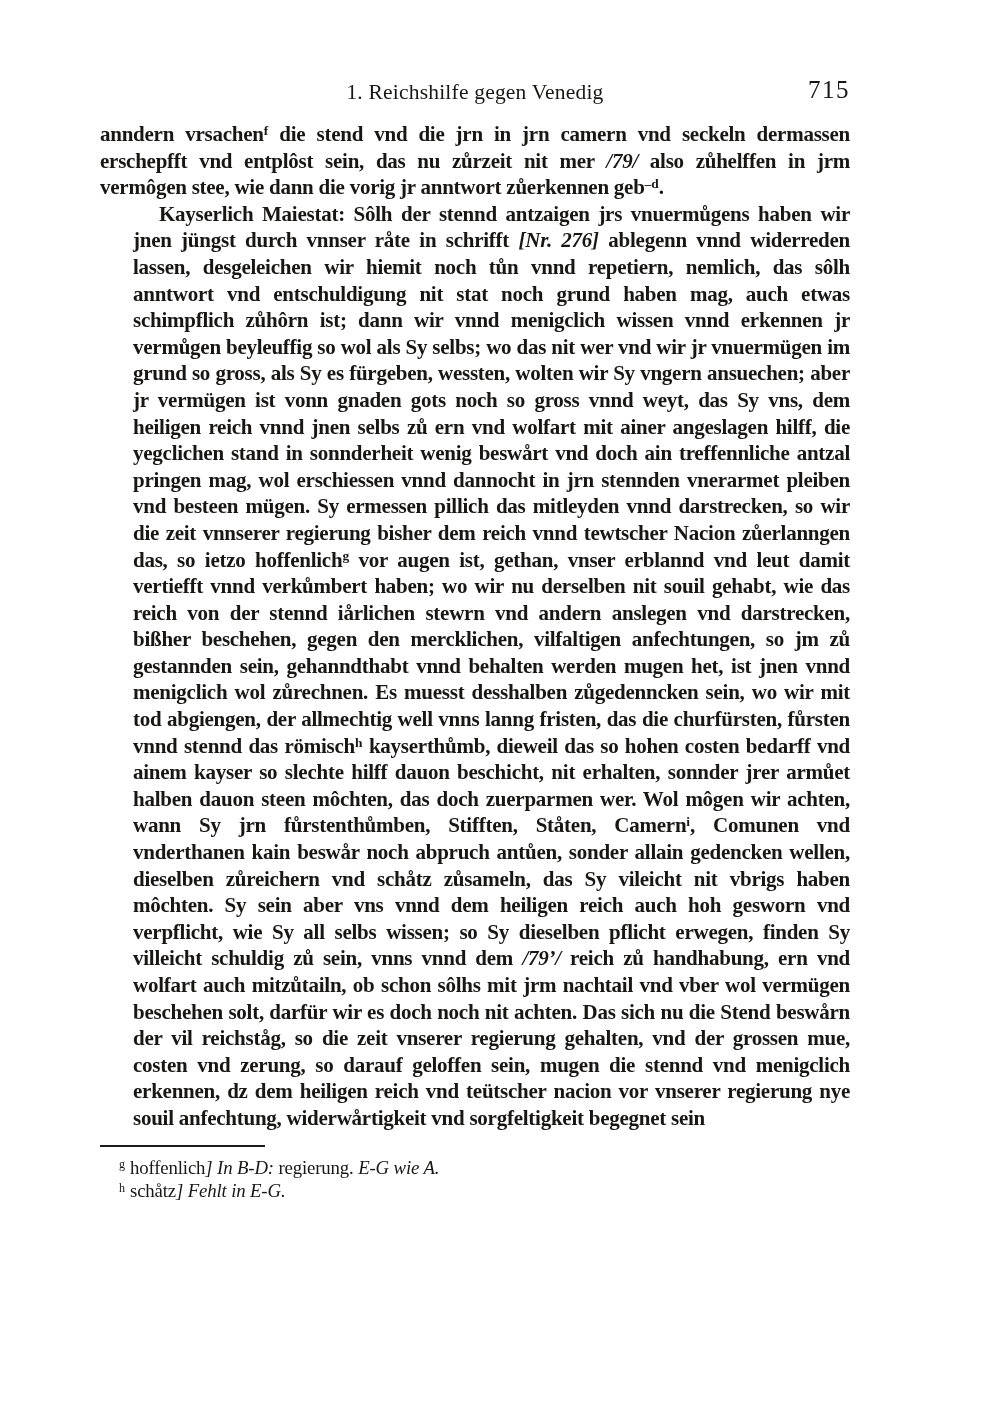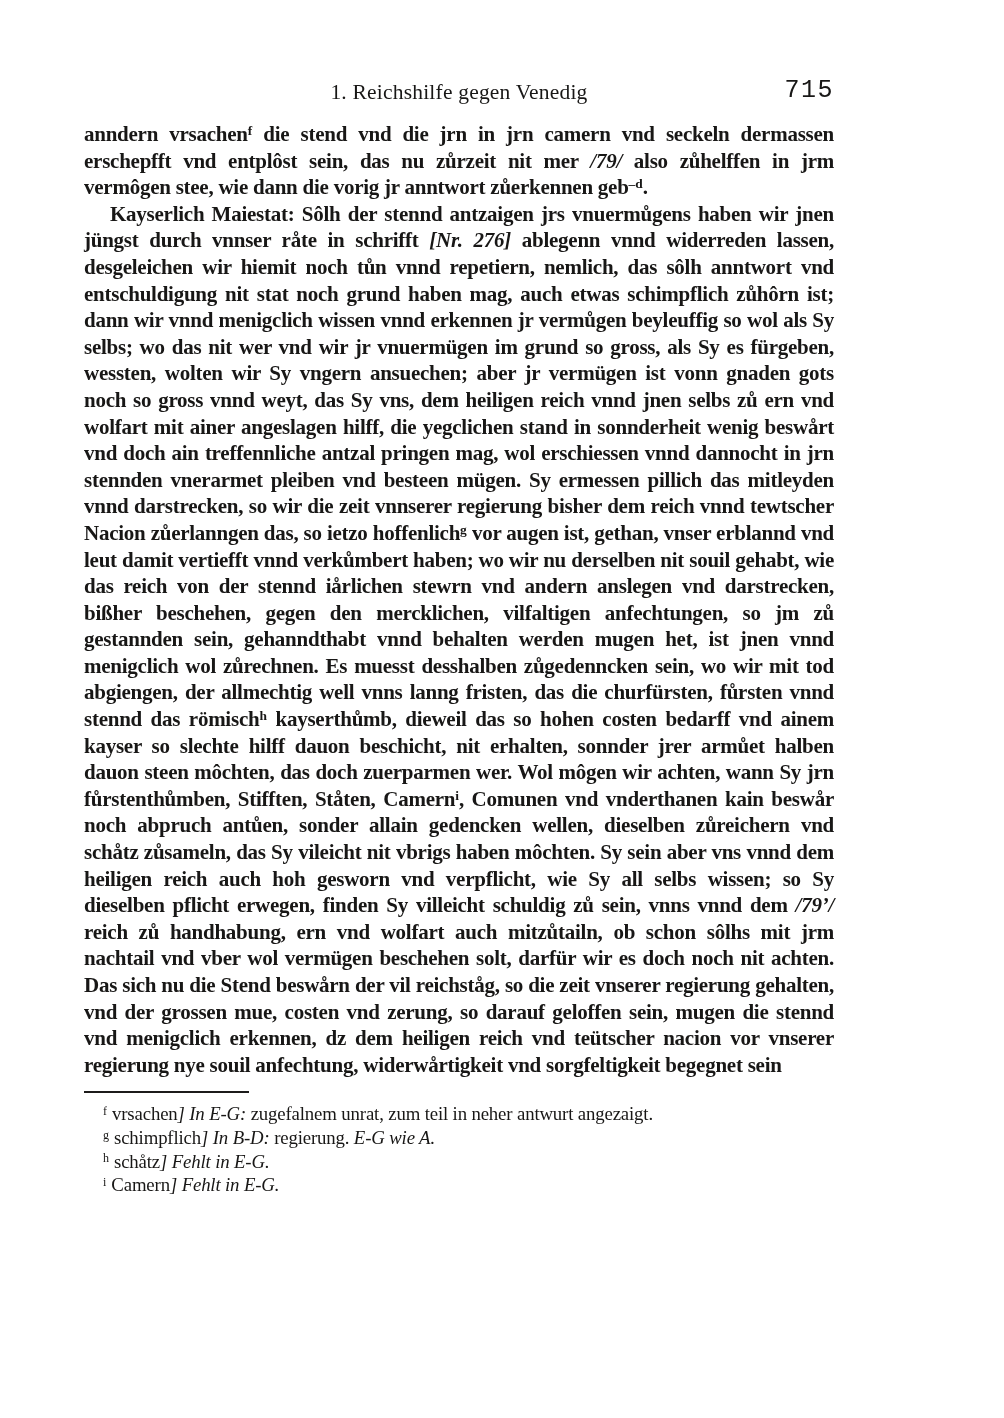--- a/index.html
+++ b/index.html
@@ -6,50 +6,49 @@
   body {
     width: 1004px; height: 1418px;
     background: #ffffff;
     color: #181716;
     font-family: "Liberation Serif", serif;
     position: relative;
     overflow: hidden;
   }
   .sheet {
     position: absolute;
-    left: 84px; top: 80px;
+    left: 100px; top: 80px;
     width: 750px;
   }
   .running-header {
     position: relative;
     height: 32px;
     font-size: 21.5px;
   }
   .rh-title {
     display: block;
     text-align: center;
     letter-spacing: 0.2px;
   }
   .rh-page {
     position: absolute;
     right: 0; top: -4px;
     font-size: 25px;
     letter-spacing: 1.5px;
-    font-family: Liberation Mono, monospace;
   }
   .body-text {
     margin-top: 9px;
     font-size: 21px;
     line-height: 26.6px;
     letter-spacing: -0.25px;
     text-align: justify;
     hyphens: none;
   }
   .para { margin: 0; font-weight: bold; }
-  .para.indent { text-indent: 26px; }
+  .para.indent { text-indent: 26px; margin-left: 33px; }
   .sup {
     font-size: 0.64em;
     line-height: 0;
     position: relative;
     top: -0.45em;
     letter-spacing: 0;
   }
   .it { font-style: italic; }
   .footnotes { margin-top: 13px; }
   .fn-rule {
@@ -76,19 +75,17 @@
   </div>
 
   <div class="body-text" id="body-text">
       <p class="para"><span>anndern vrsachen</span><span class="sup">f</span><span> die stend vnd die jrn in jrn camern vnd seckeln dermassen erschepfft vnd entplôst sein, das nu zůrzeit nit mer </span><span class="it">/79/</span><span> also zůhelffen in jrm vermôgen stee, wie dann die vorig jr anntwort zůerkennen geb</span><span class="sup">–d</span><span>.</span></p>
       <p class="para indent"><span>Kayserlich Maiestat: Sôlh der stennd antzaigen jrs vnuermůgens haben wir jnen jüngst durch vnnser råte in schrifft </span><span class="it">[Nr. 276]</span><span> ablegenn vnnd widerreden lassen, desgeleichen wir hiemit noch tůn vnnd repetiern, nemlich, das sôlh anntwort vnd entschuldigung nit stat noch grund haben mag, auch etwas schimpflich zůhôrn ist; dann wir vnnd menigclich wissen vnnd erkennen jr vermůgen beyleuffig so wol als Sy selbs; wo das nit wer vnd wir jr vnuermügen im grund so gross, als Sy es fürgeben, wessten, wolten wir Sy vngern ansuechen; aber jr vermügen ist vonn gnaden gots noch so gross vnnd weyt, das Sy vns, dem heiligen reich vnnd jnen selbs zů ern vnd wolfart mit ainer angeslagen hilff, die yegclichen stand in sonnderheit wenig beswårt vnd doch ain treffennliche antzal pringen mag, wol erschiessen vnnd dannocht in jrn stennden vnerarmet pleiben vnd besteen mügen. Sy ermessen pillich das mitleyden vnnd darstrecken, so wir die zeit vnnserer regierung bisher dem reich vnnd tewtscher Nacion zůerlanngen das, so ietzo hoffenlich</span><span class="sup">g</span><span> vor augen ist, gethan, vnser erblannd vnd leut damit vertiefft vnnd verkůmbert haben; wo wir nu derselben nit souil gehabt, wie das reich von der stennd iårlichen stewrn vnd andern anslegen vnd darstrecken, bißher beschehen, gegen den mercklichen, vilfaltigen anfechtungen, so jm zů gestannden sein, gehanndthabt vnnd behalten werden mugen het, ist jnen vnnd menigclich wol zůrechnen. Es muesst desshalben zůgedenncken sein, wo wir mit tod abgiengen, der allmechtig well vnns lanng fristen, das die churfürsten, fůrsten vnnd stennd das römisch</span><span class="sup">h</span><span> kayserthůmb, dieweil das so hohen costen bedarff vnd ainem kayser so slechte hilff dauon beschicht, nit erhalten, sonnder jrer armůet halben dauon steen môchten, das doch zuerparmen wer. Wol môgen wir achten, wann Sy jrn fůrstenthůmben, Stifften, Ståten, Camern</span><span class="sup">i</span><span>, Comunen vnd vnderthanen kain beswår noch abpruch antůen, sonder allain gedencken wellen, dieselben zůreichern vnd schåtz zůsameln, das Sy vileicht nit vbrigs haben môchten. Sy sein aber vns vnnd dem heiligen reich auch hoh gesworn vnd verpflicht, wie Sy all selbs wissen; so Sy dieselben pflicht erwegen, finden Sy villeicht schuldig zů sein, vnns vnnd dem </span><span class="it">/79’/</span><span> reich zů handhabung, ern vnd wolfart auch mitzůtailn, ob schon sôlhs mit jrm nachtail vnd vber wol vermügen beschehen solt, darfür wir es doch noch nit achten. Das sich nu die Stend beswårn der vil reichståg, so die zeit vnserer regierung gehalten, vnd der grossen mue, costen vnd zerung, so darauf geloffen sein, mugen die stennd vnd menigclich erkennen, dz dem heiligen reich vnd teütscher nacion vor vnserer regierung nye souil anfechtung, widerwårtigkeit vnd sorgfeltigkeit begegnet sein</span></p>
     </div>
 
   <div class="footnotes">
     <div class="fn-rule"></div>
     <div id="footnote-list">
-        <p class="footnote"><span class="sup fn-marker">f</span><span>vrsachen</span><span class="it">] In E-G:</span><span> zugefalnem unrat, zum teil in neher antwurt angezaigt.</span></p>
-        <p class="footnote"><span class="sup fn-marker">g</span><span>schimpflich</span><span class="it">] In B-D:</span><span> regierung. </span><span class="it">E-G wie A.</span></p>
+        <p class="footnote"><span class="sup fn-marker">g</span><span>hoffenlich</span><span class="it">] In B-D:</span><span> regierung. </span><span class="it">E-G wie A.</span></p>
         <p class="footnote"><span class="sup fn-marker">h</span><span>schåtz</span><span class="it">] </span><span class="it">Fehlt in E-G.</span></p>
-        <p class="footnote"><span class="sup fn-marker">i</span><span>Camern</span><span class="it">] </span><span class="it">Fehlt in E-G.</span></p>
       </div>
   </div>
 </div>
 
 </body></html>

